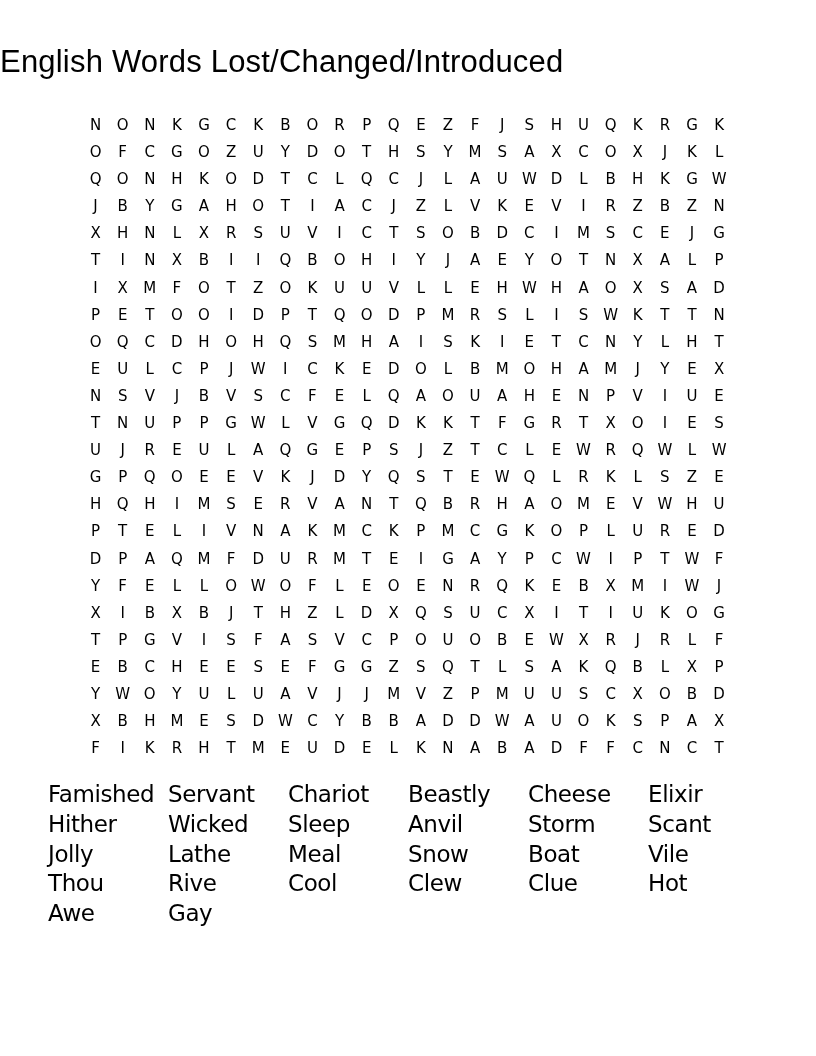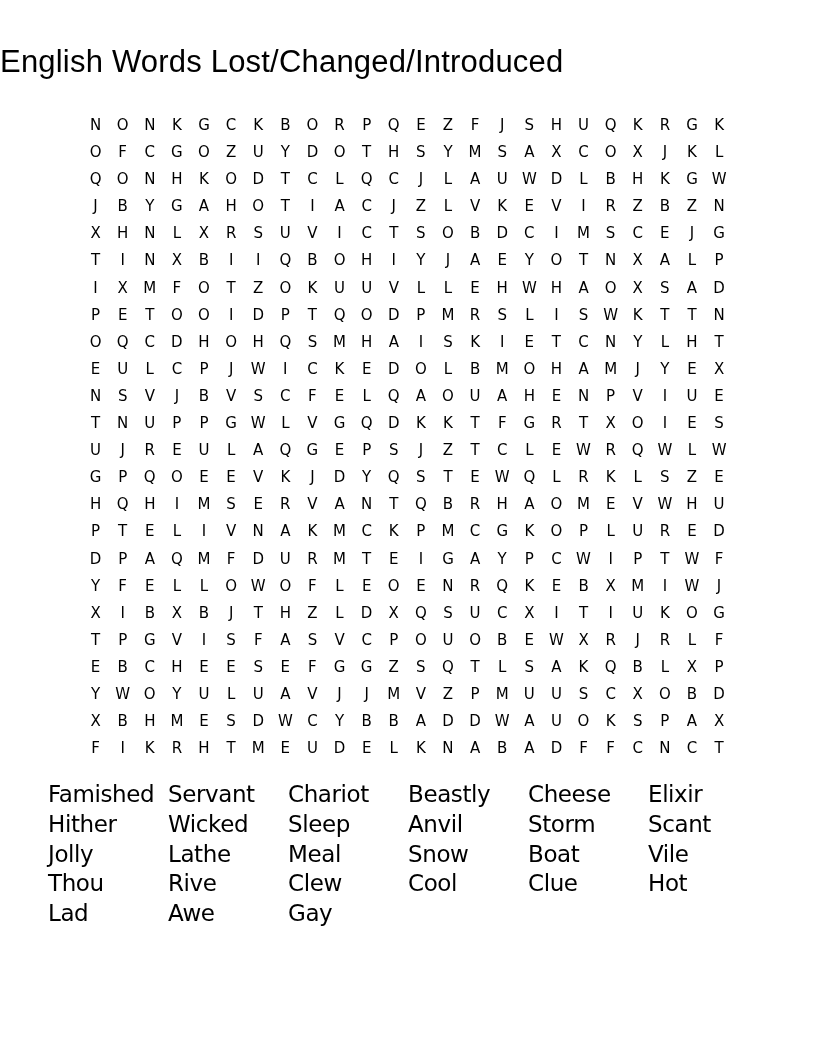--- a/index.html
+++ b/index.html
@@ -657,20 +657,19 @@
     <span class="word">Storm</span>
     <span class="word">Scant</span>
     <span class="word">Jolly</span>
     <span class="word">Lathe</span>
     <span class="word">Meal</span>
     <span class="word">Snow</span>
     <span class="word">Boat</span>
     <span class="word">Vile</span>
     <span class="word">Thou</span>
     <span class="word">Rive</span>
+    <span class="word">Cool</span>
     <span class="word">Clew</span>
-    <span class="word">Cool</span>
     <span class="word">Clue</span>
     <span class="word">Hot</span>
-    <span class="word">Lad</span>
     <span class="word">Awe</span>
     <span class="word">Gay</span>
   </div>
 
 </body></html>

